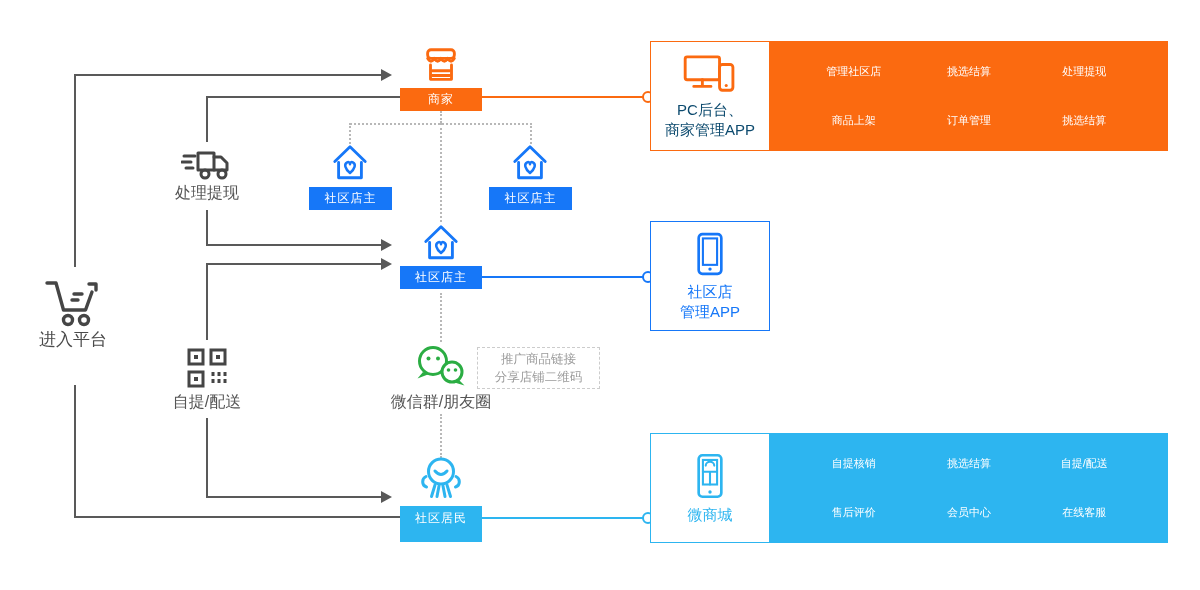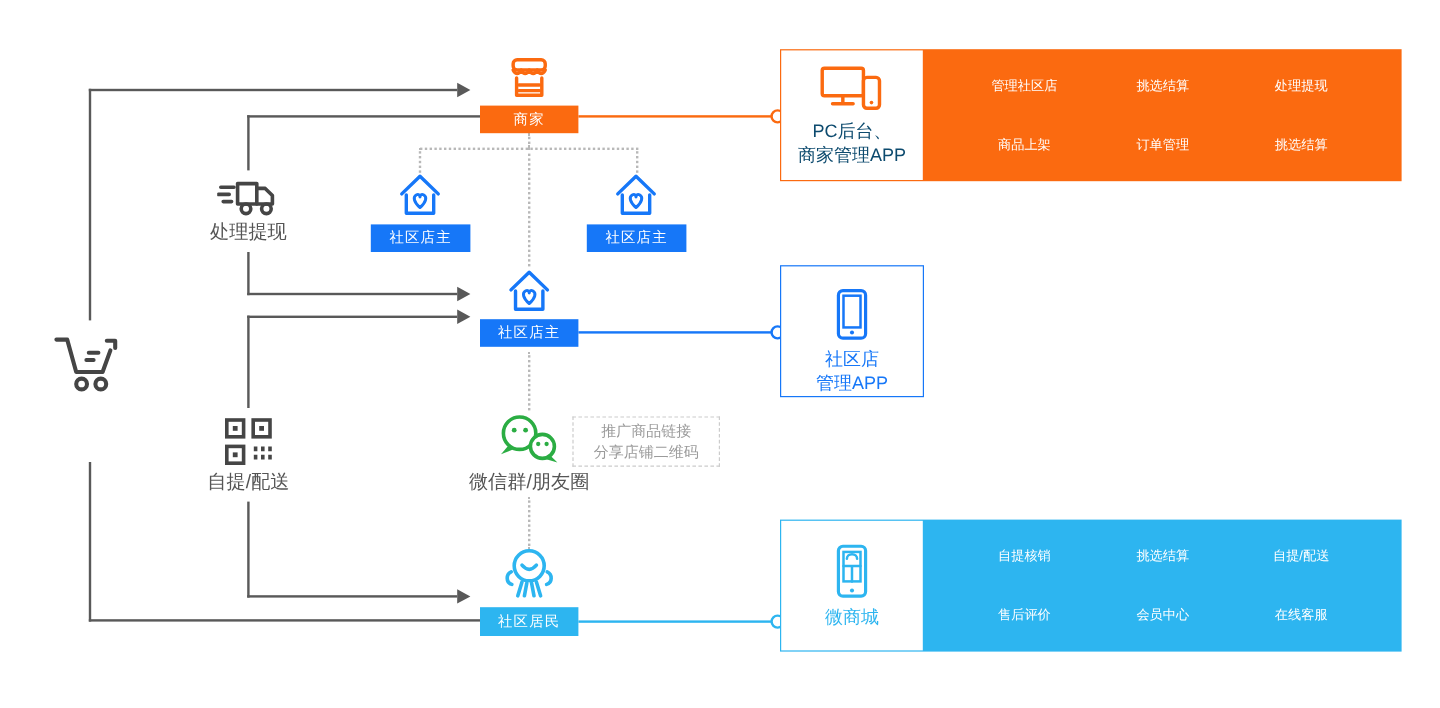--- a/index.html
+++ b/index.html
@@ -35,21 +35,21 @@
   
   .panel{position:absolute;left:650px;width:518px;height:110px;display:flex;}
   .panel-head{width:120px;box-sizing:border-box;background:#fff;border:1px solid;
               display:flex;flex-direction:column;align-items:center;justify-content:center;gap:5px;}
   .panel-title{font-size:15px;line-height:20px;text-align:center;}
   .panel-body{flex:1;display:grid;grid-template-columns:repeat(3,1fr);
               grid-template-rows:1fr 1fr;align-items:center;justify-items:center;
               color:#fff;font-size:11px;padding:6px 26px;box-sizing:border-box;white-space:nowrap;}
   .p-orange .panel-head{border-color:#fb6a10;} .p-orange .panel-title{color:#0c4a6e;}
   .p-orange .panel-body{background:#fb6a10;}
-  .p-blue .panel-head{border-color:#1677f8;justify-content:flex-end;} .p-blue .panel-title{color:#1677f8;}
+  .p-blue .panel-head{border-color:#1677f8;} .p-blue .panel-title{color:#1677f8;}
   .p-blue .panel-body{background:#1677f8;}
   .p-cyan .panel-head{border-color:#2db5f0;} .p-cyan .panel-title{color:#2db5f0;}
   .p-cyan .panel-body{background:#2db5f0;}
 </style>
 </head>
 <body>
 
 <div class="hline" style="left:74px;top:74px;width:307px"></div>
 <div class="arrow-r" style="left:381px;top:69px"></div>
 <div class="vline" style="left:74px;top:74px;height:193px"></div>
@@ -85,20 +85,21 @@
 <div class="ring ring-cyan" style="left:642px;top:512px"></div>
 
 <svg class="icon-abs" style="left:44px;top:276px" width="56" height="52" viewBox="0 0 56 52" fill="none" stroke="#454545" stroke-width="3.4" stroke-linecap="round" stroke-linejoin="round">
   <path d="M3 7 h9 l7.5 27 h22 l6.5 -18"></path>
   <path d="M45 8 h7 v6"></path>
   <path d="M30 18 h8 M28 24 h6"></path>
   <circle cx="24" cy="44" r="4.5"></circle>
     <circle cx="40" cy="44" r="4.5"></circle>
 </svg>
 <div class="entry-label">
+  <div>进入平台</div>
 </div>
 
 <svg class="icon-abs" style="left:420px;top:45px" width="42" height="42" viewBox="0 0 44 44" fill="none" stroke="#fb6a10" stroke-width="3" stroke-linecap="round" stroke-linejoin="round">
   <rect x="8" y="5" width="28" height="9" rx="3.5"></rect>
   <path d="M8 14 q3.5 6 7 0 q3.5 6 7 0 q3.5 6 7 0 q3.5 6 7 0"></path>
   <path d="M11 21 v15 h22 v-15"></path>
   <path d="M13 27 h18 M13 32 h18"></path>
 </svg>
 <div class="badge badge-orange" style="left:400px;top:88px;width:82px">商家</div>
 
@@ -159,21 +160,21 @@
   <div>分享店铺二维码</div>
 </div>
 
 <svg class="icon-abs" style="left:417px;top:455px" width="48" height="47" viewBox="0 0 48 46" fill="none" stroke="#2db5f0" stroke-width="3" stroke-linecap="round" stroke-linejoin="round">
   <circle cx="24" cy="16" r="12.5"></circle>
   <path d="M18 15.5 Q24 22.5 30 15.5"></path>
   <path d="M9 21 C4.5 23 4.5 30 9.5 31.5"></path>
   <path d="M39 21 C43.5 23 43.5 30 38.5 31.5"></path>
   <path d="M18 29.5 L14.5 41 M22 30.5 L20 41 M26 30.5 L28 41 M30 29.5 L33.5 41"></path>
 </svg>
-<div class="badge badge-cyan" style="left:400px;top:506px;width:82px;height:24px;line-height:24px">社区居民</div>
+<div class="badge badge-cyan" style="left:400px;top:506px;width:82px;height:36px;line-height:24px">社区居民</div>
 
 <div class="panel p-orange" style="top:41px">
   <div class="panel-head">
     <svg width="58" height="42" viewBox="0 0 56 44" fill="none" stroke="#fb6a10" stroke-width="3" stroke-linecap="round" stroke-linejoin="round">
       <rect x="2" y="4" width="36" height="24" rx="2"></rect>
       <path d="M20 28 v7 M11 35 h18"></path>
       <rect x="38" y="12" width="14" height="27" rx="3" fill="#ffffff"></rect>
       <circle cx="45" cy="34" r="1.6" fill="#fb6a10" stroke="none"></circle>
     </svg>
     <div class="panel-title">

